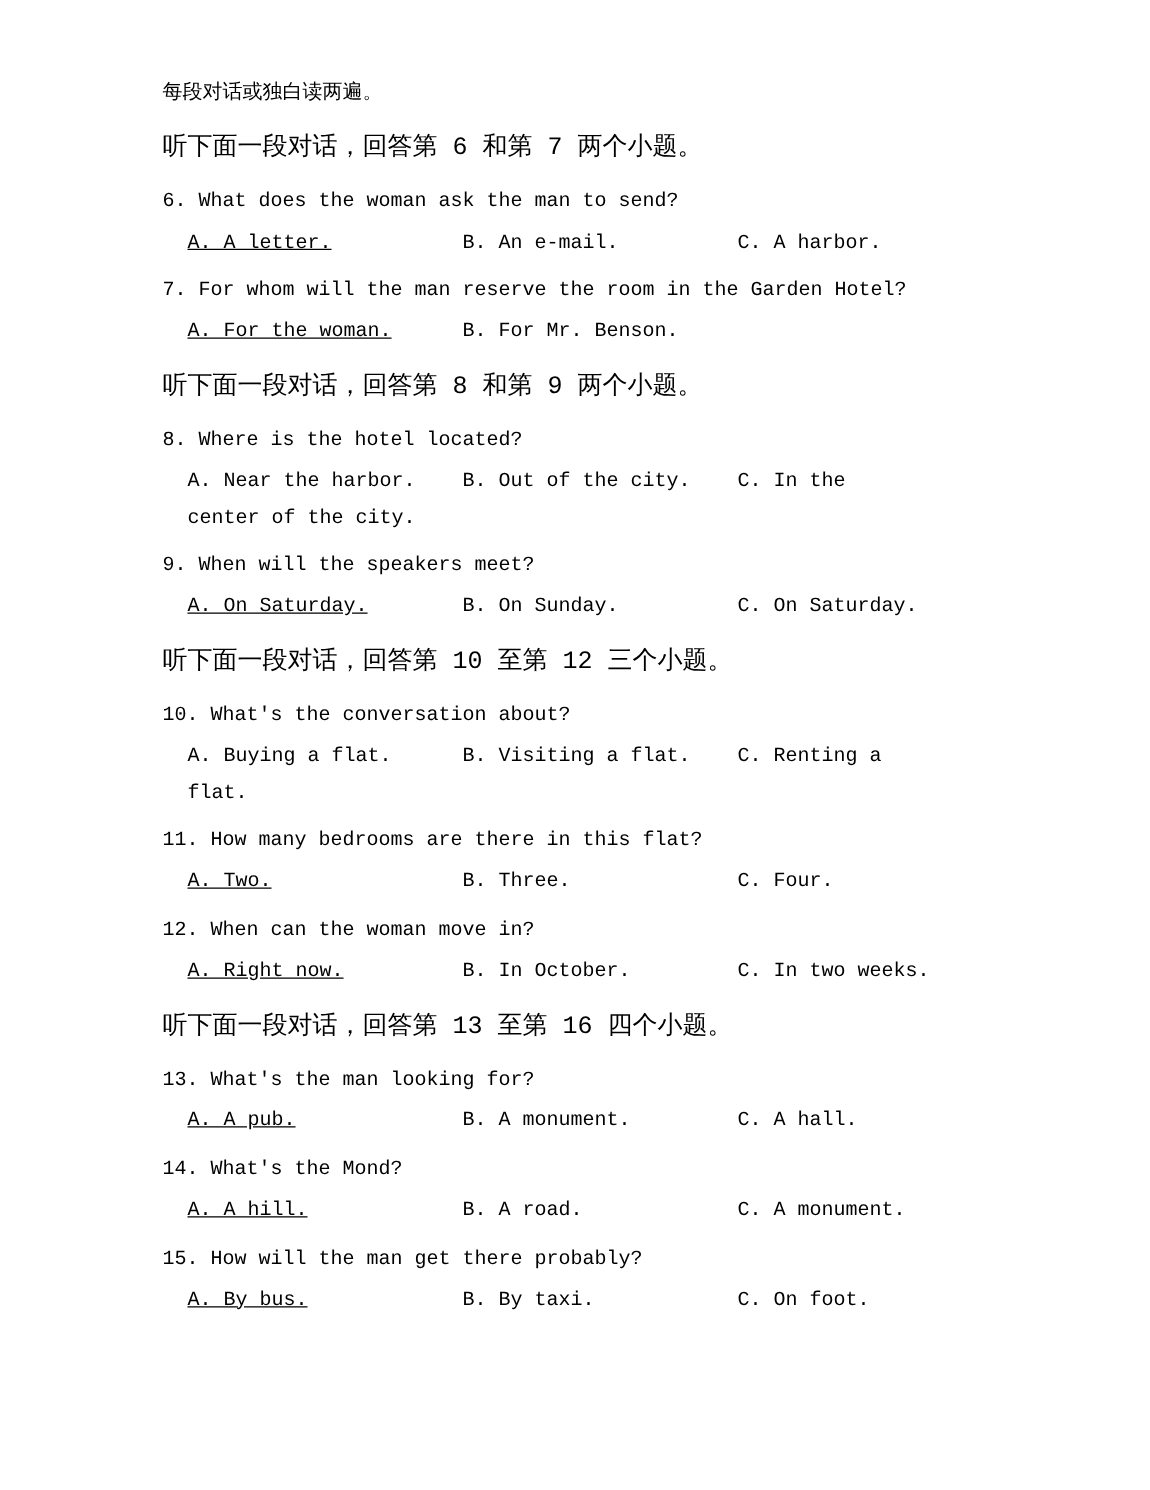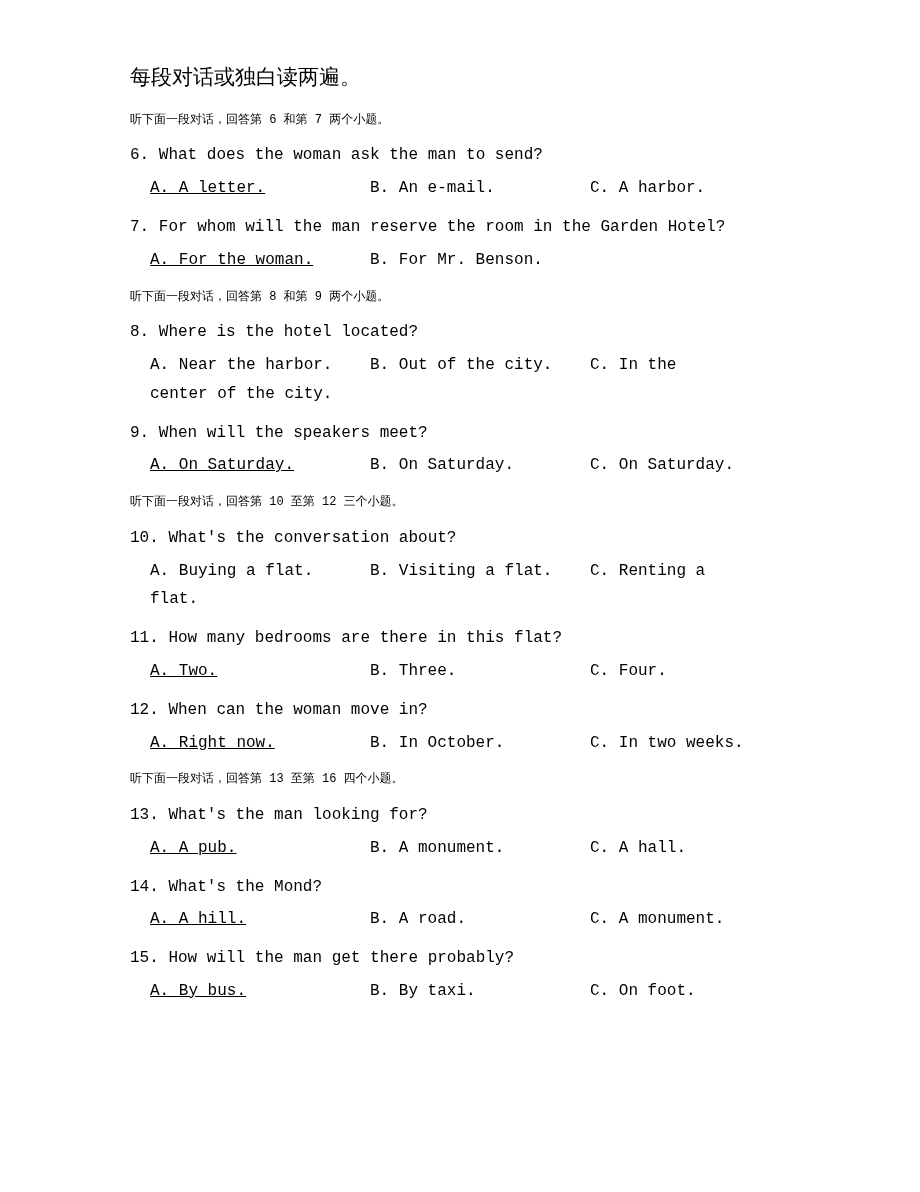--- a/index.html
+++ b/index.html
@@ -12,26 +12,26 @@
       font-family: 'Courier New', Courier, monospace;
       font-size: 16px;
       color: #000000;
       width: 920px;
       min-height: 1192px;
       padding: 60px 120px 60px 130px;
       line-height: 1.8;
     }
     .intro-line {
       margin-bottom: 8px;
-      font-size: 21px;
+      font-size: 16px;
     }
     .section-header {
       margin-top: 12px;
       margin-bottom: 6px;
-      font-size: 12px;
+      font-size: 20px;
     }
     .question {
       margin-top: 10px;
       margin-bottom: 4px;
       font-size: 16px;
     }
     .options-row {
       display: flex;
       margin-left: 20px;
       font-size: 16px;
@@ -88,21 +88,21 @@
     <span style="min-width:220px;">A.  Near the harbor.</span>
     <span style="min-width:220px;">B.  Out of the city.</span>
     <span>C.  In  the</span>
   </div>
   <div class="line2">center of the city.</div>
 </div>
 
 <div class="question">9.  When will the speakers meet?</div>
 <div class="options-row">
   <span class="col1">A.  On Saturday.</span>
-  <span class="col2">B.  On Saturday.</span>
+  <span class="col2">B.  On Sunday.</span>
   <span class="col3">C.  On Saturday.</span>
 </div>
 
 <div class="section-header">听下面一段对话，回答第 10 至第 12 三个小题。</div>
 
 <div class="question">10.  What's the conversation about?</div>
 <div class="options-block options-renting">
   <div class="line1">
     <span style="min-width:220px;">A.  Buying a flat.</span>
     <span style="min-width:220px;">B.  Visiting a flat.</span>

